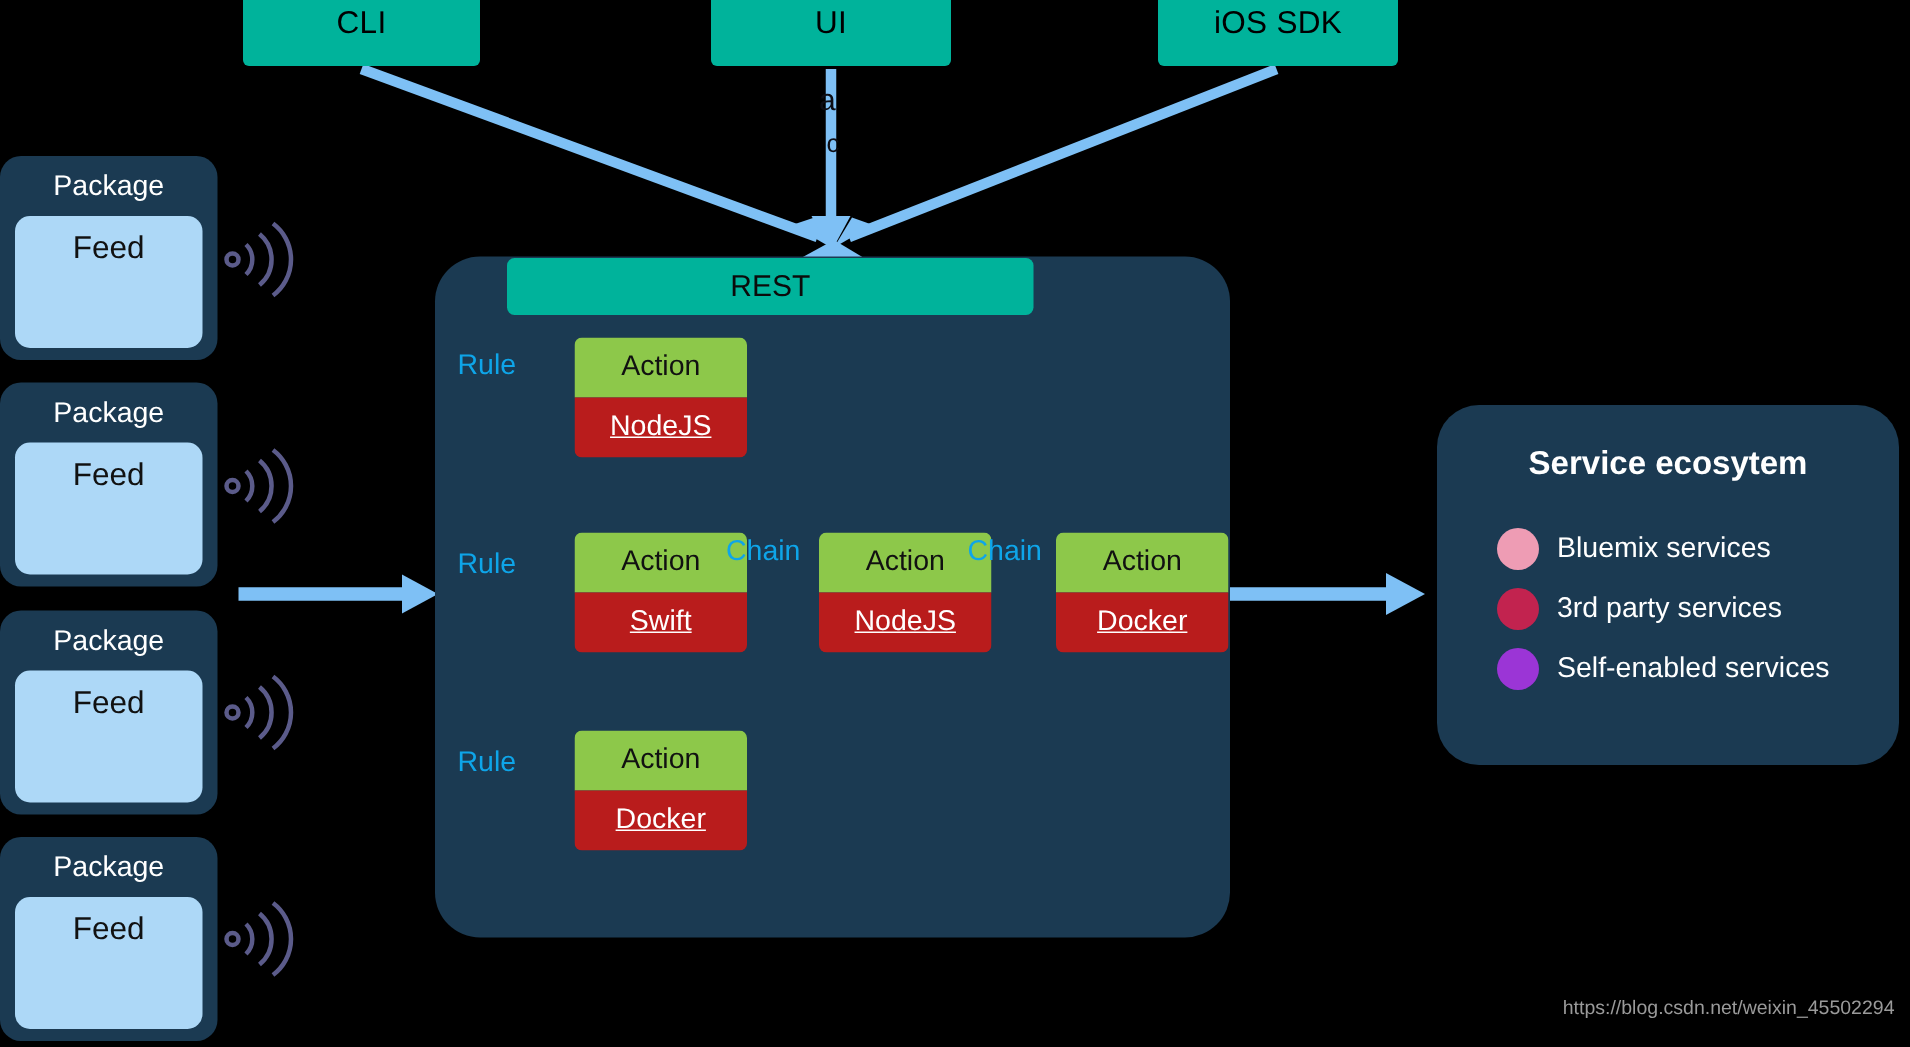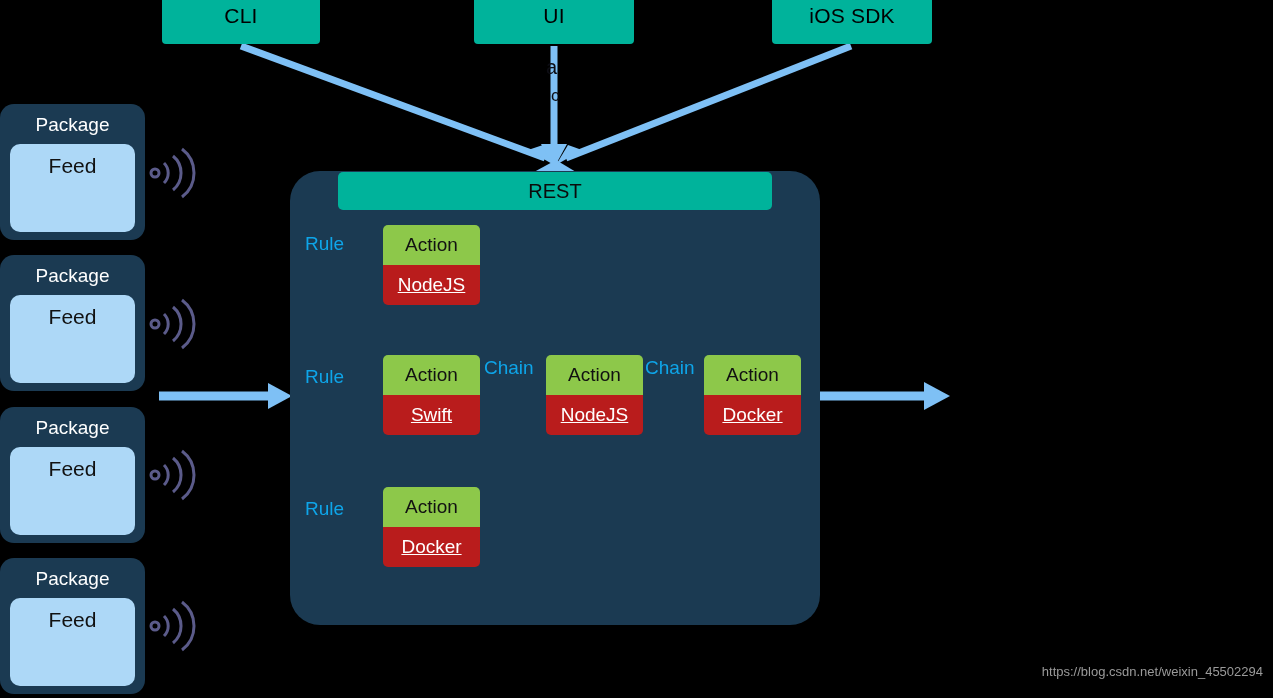--- a/index.html
+++ b/index.html
@@ -97,35 +97,35 @@
   #engine-container {
     position: absolute;
     left: 290px; top: 171px;
     width: 530px; height: 454px;
     background: #1B3A52;
     border-radius: 30px;
   }
   #rest-bar {
     position: absolute;
     left: 338px; top: 172px;
-    width: 434px; height: 38px;
+    width: 351px; height: 38px;
     background: #00B39B;
     border-radius: 5px;
     color: #0b0b0b;
     display: flex;
     align-items: center;
     justify-content: center;
     font-size: 20px;
     z-index: 2;
   }
 
   
   .action-block {
     position: absolute;
-    width: 97px;
+    width: 115px;
     border-radius: 5px;
     overflow: hidden;
     z-index: 2;
   }
   .action-top {
     background: #8DC84A;
     color: #111111;
     height: 40px;
     display: flex;
     align-items: center;
@@ -351,16 +351,32 @@
     <div class="action-top">Action</div>
     <div class="action-bottom">Docker</div>
   </div>
 
   <div class="edge-label" id="label-rule-3">Rule</div>
   <div class="action-block" id="action-5">
     <div class="action-top">Action</div>
     <div class="action-bottom">Docker</div>
   </div>
 
+  <div id="service-panel">
+    <div id="service-panel-title">Service ecosytem</div>
+
+    <div class="legend-row">
+      <span class="legend-dot" style="background:#EE9CB4"></span>
+      <span class="legend-text">Bluemix services</span>
+    </div>
+    <div class="legend-row">
+      <span class="legend-dot" style="background:#C2234F"></span>
+      <span class="legend-text">3rd party services</span>
+    </div>
+    <div class="legend-row">
+      <span class="legend-dot" style="background:#9B35D6"></span>
+      <span class="legend-text">Self-enabled services</span>
+    </div>
+  </div>
 
   <div id="watermark">https://blog.csdn.net/weixin_45502294</div>
 
 </div>
 
 </body></html>

